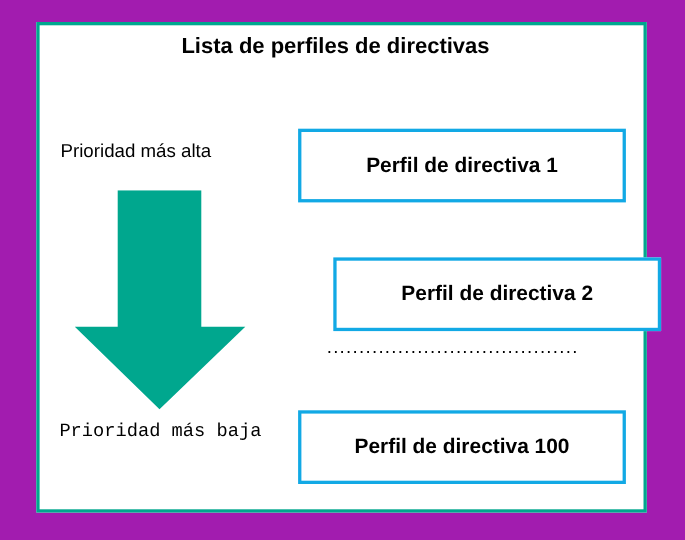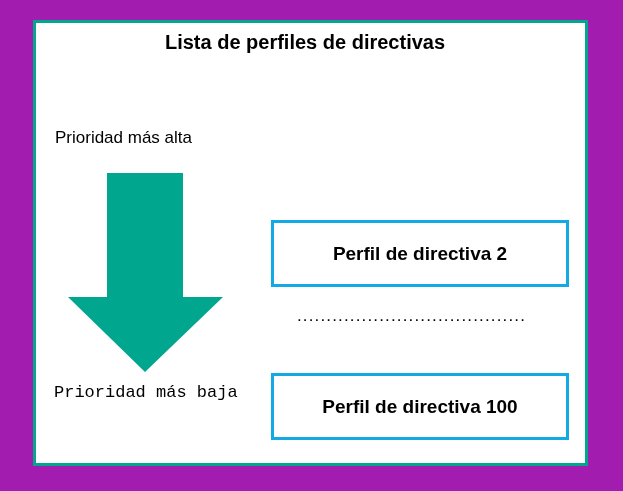--- a/index.html
+++ b/index.html
@@ -87,21 +87,21 @@
     width: 298px;
     height: 67px;
     border: 3px solid #12a9e5;
     box-sizing: border-box;
     background: #ffffff;
     display: flex;
     align-items: center;
     justify-content: center;
   }
   .profile-box-1 { top: 117px; }
-  .profile-box-2 { top: 220px; }
+  .profile-box-2 { top: 234px; margin-left: 32px; }
   .profile-box-3 { top: 373px; }
 
   .profile-label {
     font-size: 19px;
     font-weight: bold;
     color: #000000;
     white-space: nowrap;
     line-height: 1;
   }
 
@@ -132,20 +132,23 @@
   <div class="priority-label priority-high">Prioridad más alta</div>
 
   <div class="arrow-wrap">
     <svg viewBox="0 0 160 201" xmlns="http://www.w3.org/2000/svg" aria-hidden="true">
       <polygon points="41,0 117,0 117,124 157,124 79,199 2,124 41,124" fill="#00a78e"></polygon>
     </svg>
   </div>
 
   <div class="priority-label priority-low">Prioridad más baja</div>
 
+  <div class="profile-box profile-box-1">
+    <span class="profile-label">Perfil de directiva 1</span>
+  </div>
 
   <div class="profile-box profile-box-2">
     <span class="profile-label">Perfil de directiva 2</span>
   </div>
 
   <div class="dots-row">.......................................</div>
 
   <div class="profile-box profile-box-3">
     <span class="profile-label">Perfil de directiva 100</span>
   </div>

